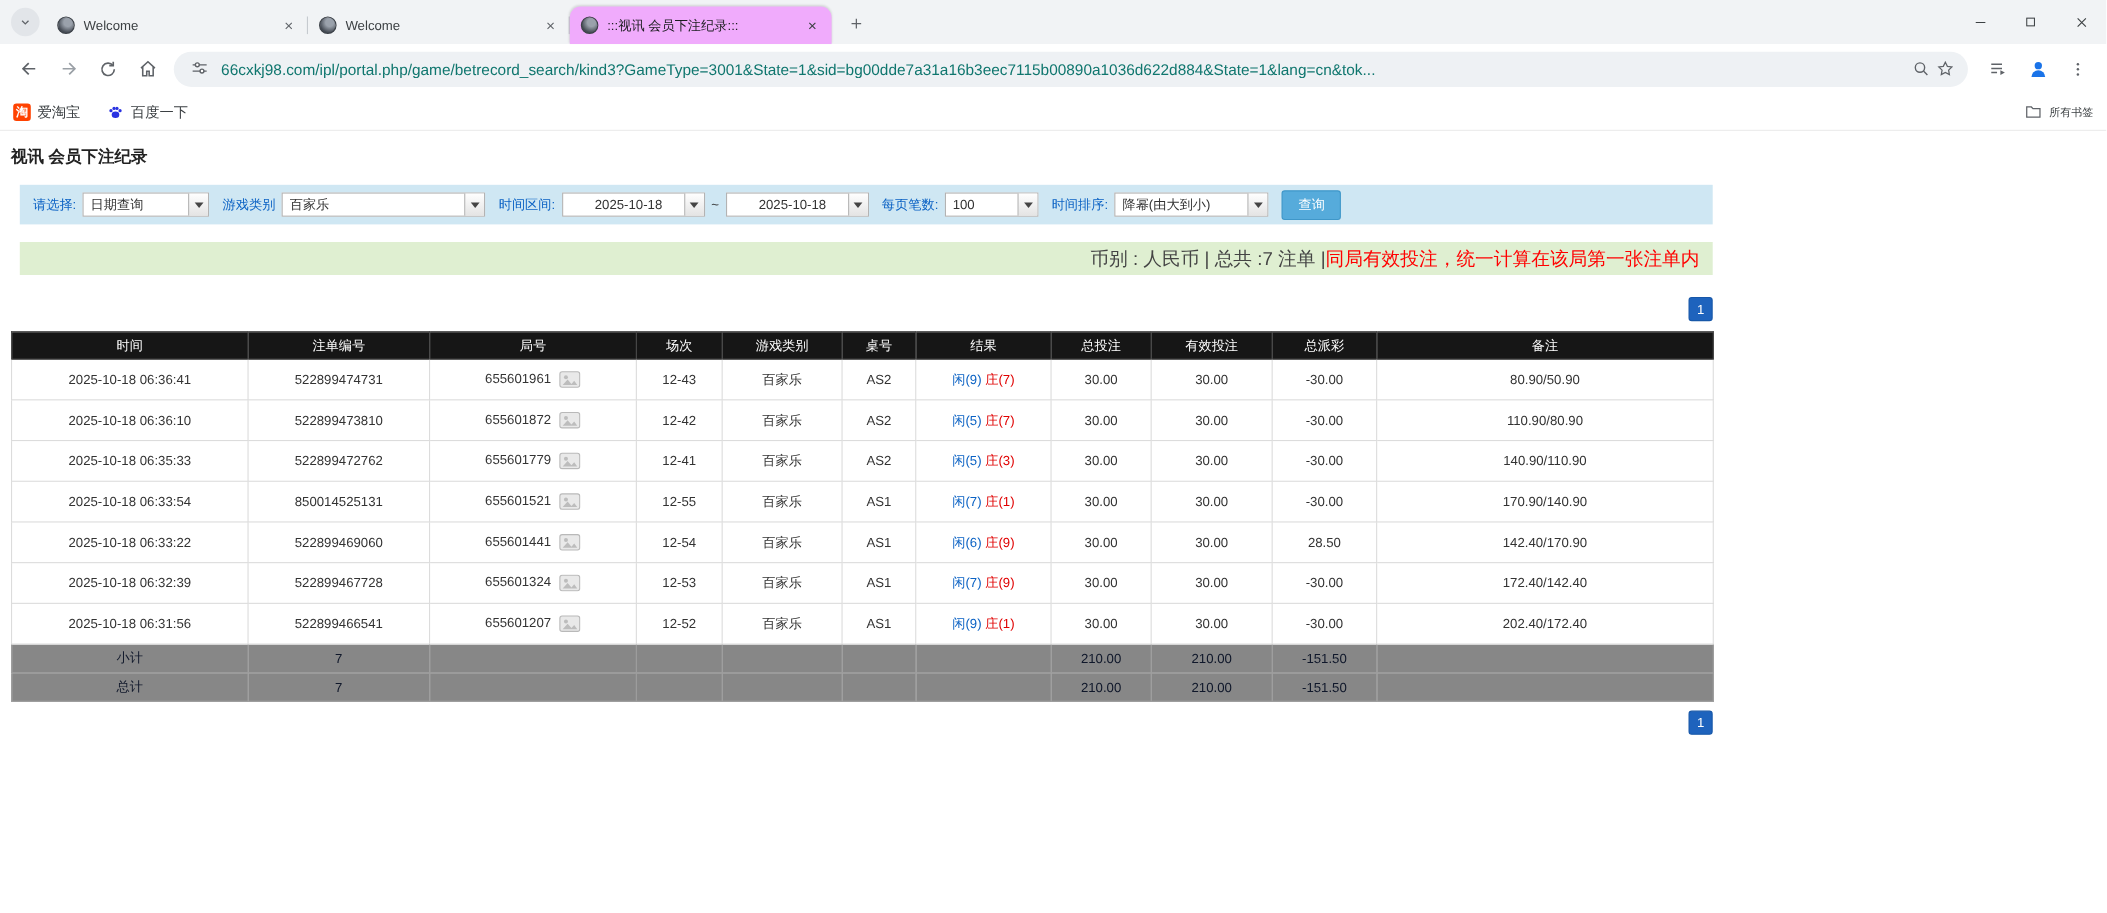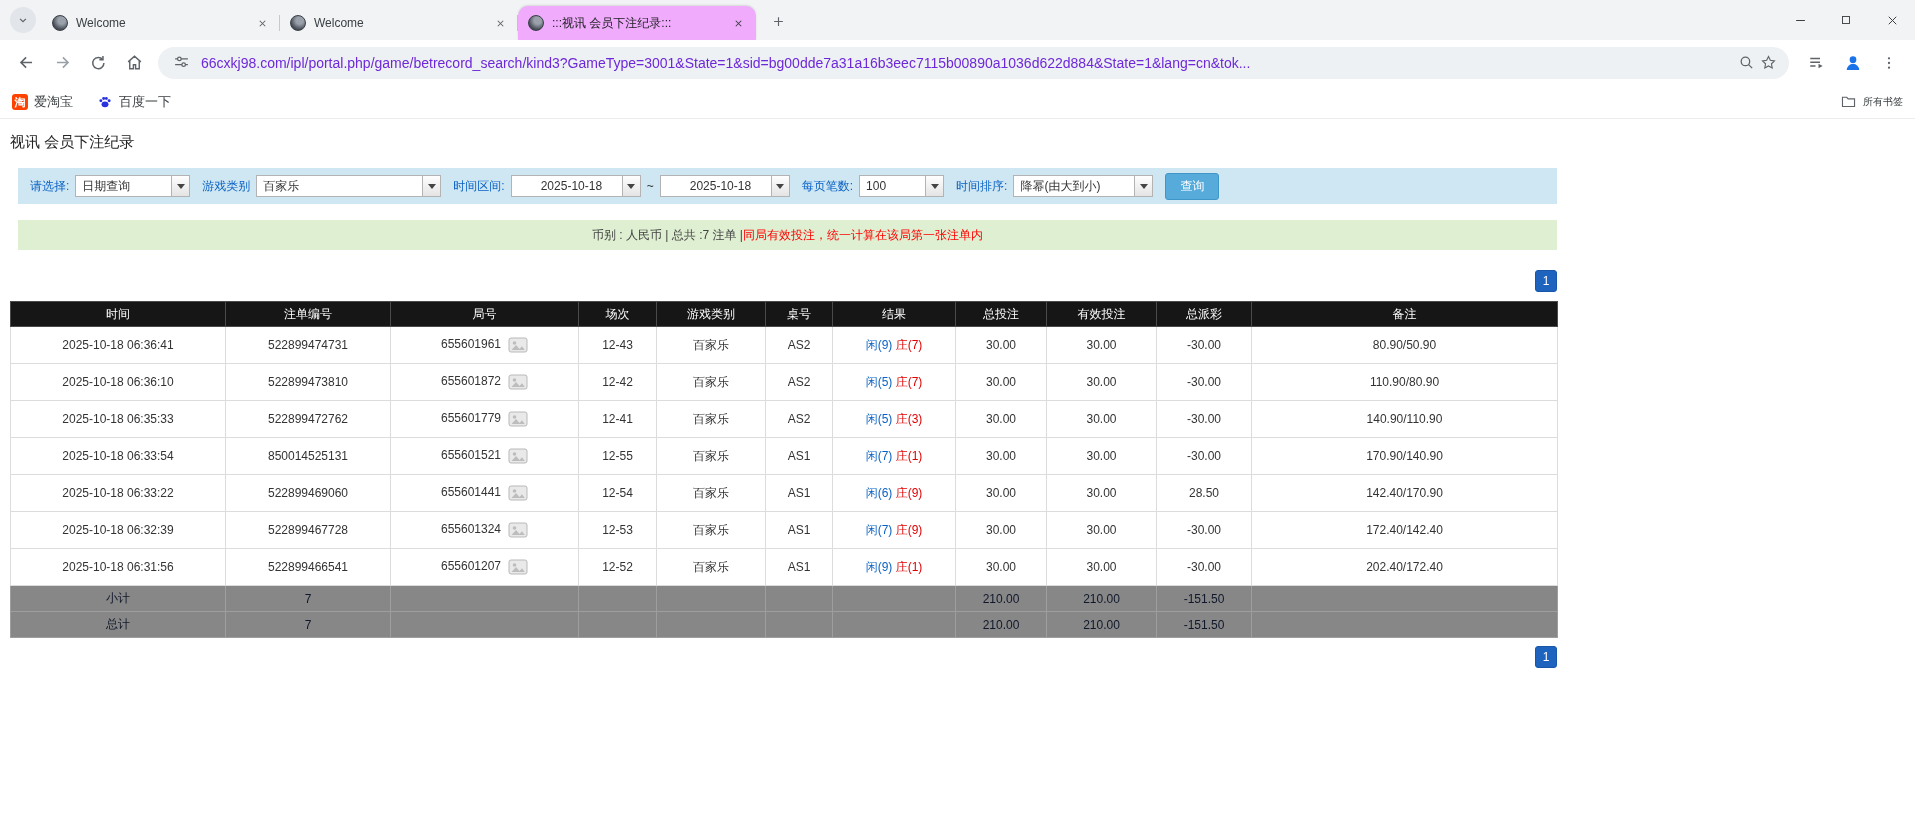--- a/index.html
+++ b/index.html
@@ -17,47 +17,47 @@
   .tab-title { font-size: 12px; color: #3c4043; white-space: nowrap; overflow: hidden; flex: 1; }
   .tab.active .tab-title { color: #1b1d1f; }
   .tab-close { width: 16px; height: 16px; margin-left: 6px; flex: none; display: flex; align-items: center; justify-content: center; cursor: pointer; }
   .newtab { width: 28px; height: 28px; margin: 0 0 5px 8px; display: flex; align-items: center; justify-content: center; cursor: pointer; flex: none; }
   .win-controls { position: absolute; right: 0; top: 0; height: 40px; display: flex; }
   .win-btn { width: 46px; height: 100%; display: flex; align-items: center; justify-content: center; cursor: pointer; }
 
   .navbar { height: 45px; background: #fff; display: flex; align-items: center; padding: 0 8px; }
   .nav-btn { width: 34px; height: 34px; display: flex; align-items: center; justify-content: center; margin: 0 1px; cursor: pointer; border-radius: 50%; flex: none; }
   .addressbar { flex: 1; height: 32px; background: #eef1f4; border-radius: 16px; display: flex; align-items: center; padding: 0 10px 0 12px; margin: 0 6px; cursor: text; min-width: 0; }
-  .url { font-size: 14px; color: #6d28d9; white-space: nowrap; overflow: hidden; flex: 1; margin-left: 9px; }
+  .url { font-size: 14px; color: #0f766e; white-space: nowrap; overflow: hidden; flex: 1; margin-left: 9px; }
   .addr-icon { width: 22px; height: 22px; display: flex; align-items: center; justify-content: center; flex: none; cursor: pointer; }
   .nav-right { display: flex; align-items: center; margin-left: 4px; flex: none; }
 
   .bookmarksbar { height: 34px; background: #fff; display: flex; align-items: center; padding: 0 12px; border-bottom: 1px solid #ececec; }
   .bookmark { display: flex; align-items: center; margin-right: 24px; font-size: 13px; color: #3c4043; cursor: pointer; }
   .bm-label { margin-left: 6px; }
   .tb-icon { width: 16px; height: 16px; background: #ff4200; color: #fff; font-size: 11px; line-height: 16px; text-align: center; border-radius: 3px; font-weight: bold; flex: none; }
   .bm-spacer { flex: 1; }
   .all-bookmarks { display: flex; align-items: center; font-size: 10px; color: #3c4043; cursor: pointer; }
 
   
   .page { padding: 14px 0 0 10px; }
-  .page-title { font-size: 15px; font-weight: 400; color: #222; margin-bottom: 16px; }
+  .page-title { font-size: 15px; font-weight: 700; color: #222; margin-bottom: 16px; }
 
   .filterbar { margin-left: 8px; width: 1539px; height: 36px; background: #cfe7f3; display: flex; align-items: center; padding: 0 10px; font-size: 12px; }
   .flabel { color: #0b62c4; margin: 0 6px 0 12px; white-space: nowrap; }
   .flabel:first-child { margin-left: 2px; }
   .combo { background: #fff; border: 1px solid #b3b3b3; height: 22px; display: flex; align-items: stretch; cursor: pointer; flex: none; }
   .combo-text { padding: 0 6px; flex: 1; font-size: 12px; color: #333; line-height: 20px; white-space: nowrap; overflow: hidden; }
   .combo-arrow { width: 18px; border-left: 1px solid #b3b3b3; background: linear-gradient(#fefefe, #e4e4e4); display: flex; align-items: center; justify-content: center; flex: none; }
   .combo-arrow i { width: 0; height: 0; border-left: 4px solid transparent; border-right: 4px solid transparent; border-top: 5px solid #444; }
   .w115 { width: 115px; } .w185 { width: 185px; } .w130 { width: 130px; padding-left: 23px; } .w85 { width: 85px; } .w140 { width: 140px; }
   .tilde { margin: 0 6px; color: #333; }
   .search-btn { margin-left: 12px; background: #56abdb; border: 1px solid #3f97c9; color: #fff; font-size: 12px; padding: 4px 14px; border-radius: 3px; cursor: pointer; }
 
-  .infobar { margin: 16px 0 0 8px; width: 1539px; height: 30px; background: #dfefd1; display: flex; align-items: center; justify-content: center; padding: 0 12px; font-size: 12px; color: #444; }
+  .infobar { margin: 16px 0 0 8px; width: 1539px; height: 30px; background: #dfefd1; display: flex; align-items: center; justify-content: flex-end; padding: 0 12px; font-size: 17px; color: #444; }
   .info-right { color: #f00; }
 
   .pager { width: 1547px; display: flex; justify-content: flex-end; margin-top: 20px; }
   .pager.bottom { margin-top: 8px; }
   .page-btn { min-width: 22px; height: 22px; background: #1e63bd; color: #fff; border: 1px solid #1757a8; border-radius: 3px; font-size: 12px; display: flex; align-items: center; justify-content: center; cursor: pointer; }
 
   table.records { width: 1547px; border-collapse: collapse; table-layout: fixed; margin-top: 9px; font-size: 12px; }
   .records thead th { background: #161616; color: #fff; border: 1px solid #4a4a4a; height: 25px; font-weight: normal; text-align: center; }
   .records tbody.body td { border: 1px solid #dcdcdc; height: 37px; text-align: center; color: #333; background: #fff; }
   .player { color: #0b62c4; }

